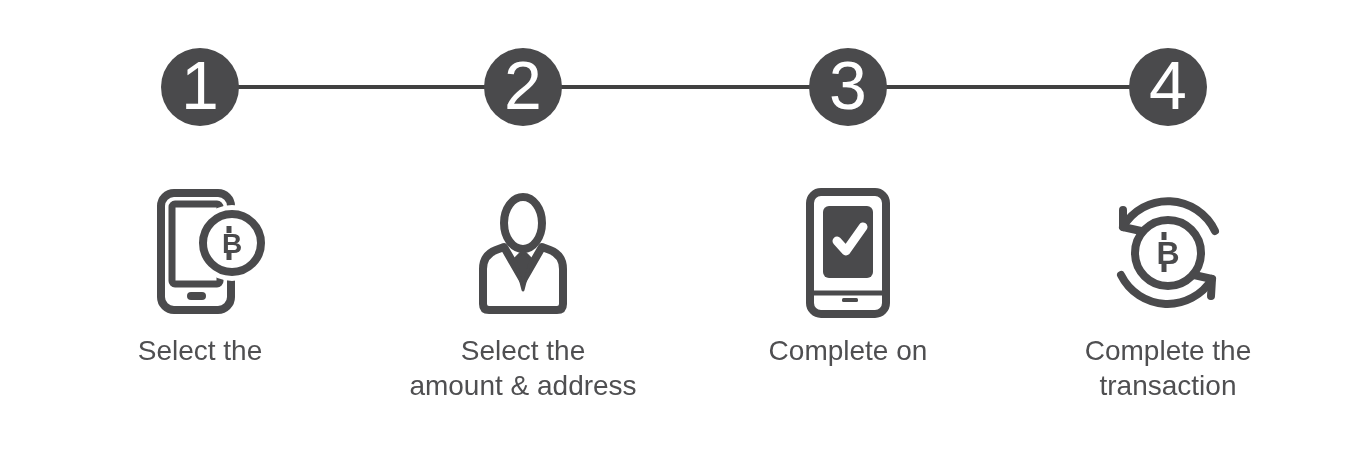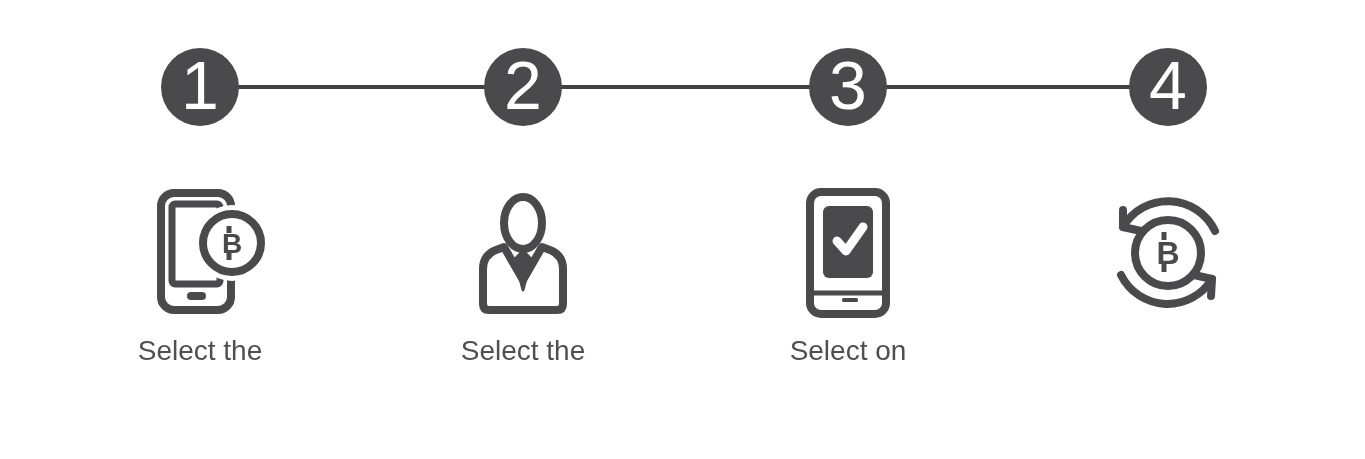--- a/index.html
+++ b/index.html
@@ -98,20 +98,21 @@
 
         <ellipse cx="46" cy="31" rx="19" ry="26"></ellipse>
 
         <path d="M 12,118 Q 6,118 6,112 L 6,77 Q 6,63 19,58 L 27,55 L 46,88 L 65,55 L 73,58 Q 86,63 86,77 L 86,112 Q 86,118 80,118 Z"></path>
 
         <path d="M 46,59 L 38,67 L 46,98 L 54,67 Z" fill="#4a4a4c" stroke-width="3"></path>
       </svg>
     </div>
     <div class="label">
       <div>Select the</div>
+      <div>amount &amp; address</div>
     </div>
   </div>
 
   <div class="step s3">
     <div class="circle">
       <span>3</span>
     </div>
     <div class="icon-area">
       <svg width="84" height="130" viewBox="0 0 84 130" fill="none" stroke="#4a4a4c" stroke-width="8">
 
@@ -120,21 +121,21 @@
         <rect x="17" y="18" width="50" height="72" rx="6" fill="#4a4a4c" stroke="none"></rect>
 
         <path d="M 31,53 L 40,63 L 57,39" stroke="#ffffff" stroke-width="9" stroke-linecap="round" stroke-linejoin="round"></path>
 
         <path d="M 6,105 L 78,105" stroke-width="5"></path>
 
         <rect x="36" y="110" width="16" height="4" rx="1.5" fill="#4a4a4c" stroke="none"></rect>
       </svg>
     </div>
     <div class="label">
-      <div>Select on</div>
+      <div>Complete on</div>
     </div>
   </div>
 
   <div class="step s4">
     <div class="circle">
       <span>4</span>
     </div>
     <div class="icon-area">
       <svg width="108" height="126" viewBox="0 0 108 126" fill="none" stroke="#4a4a4c" stroke-width="8">
 
@@ -143,15 +144,19 @@
         <text x="54" y="74" text-anchor="middle" fill="#4a4a4c" stroke="none" font-family="Liberation Sans, sans-serif" font-size="32" font-weight="bold">B</text>
         <path d="M 50,42 L 50,50 M 50,74 L 50,82" stroke-width="5"></path>
 
         <path d="M 101,41 A 52,52 0 0 0 9,37" stroke-linecap="round"></path>
         <path d="M 9,20 L 9,37 L 27,41" stroke-linecap="round" stroke-linejoin="round"></path>
 
         <path d="M 7,85 A 52,52 0 0 0 98,89" stroke-linecap="round"></path>
         <path d="M 97,106 L 98,89 L 80,85" stroke-linecap="round" stroke-linejoin="round"></path>
       </svg>
     </div>
+    <div class="label">
+      <div>Complete the</div>
+      <div>transaction</div>
+    </div>
   </div>
 
 </div>
 
 </body></html>

